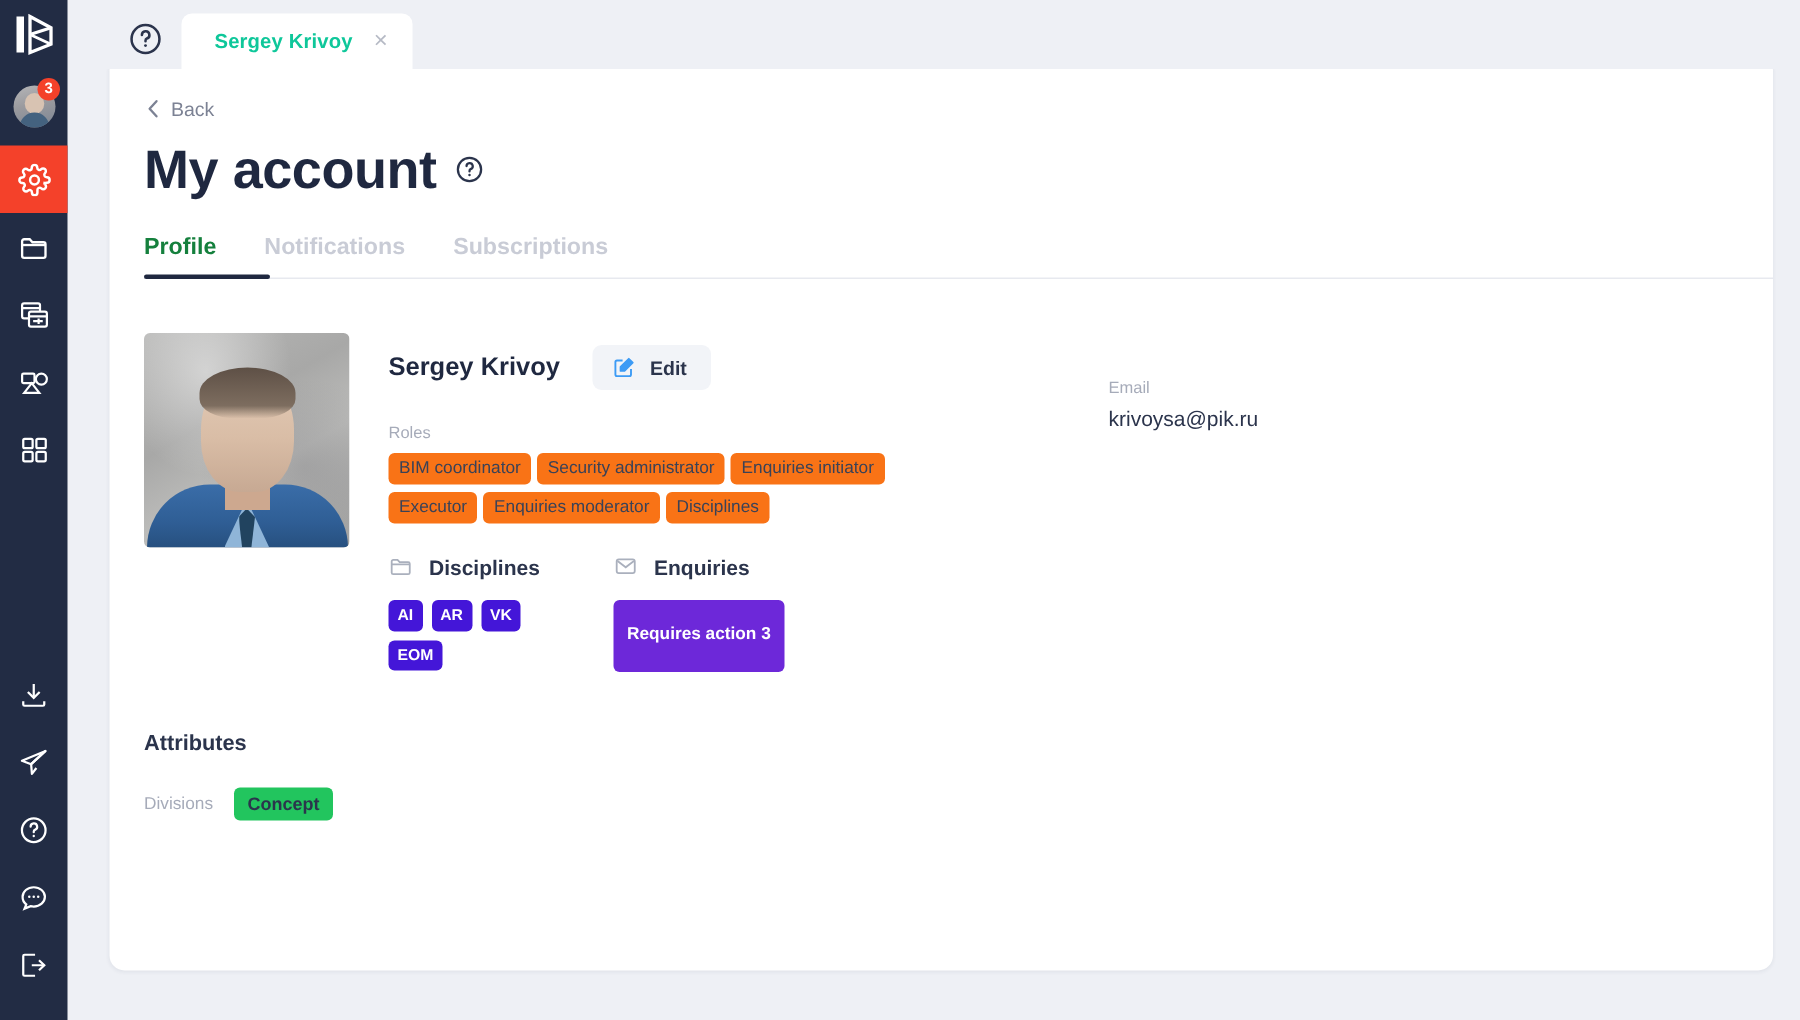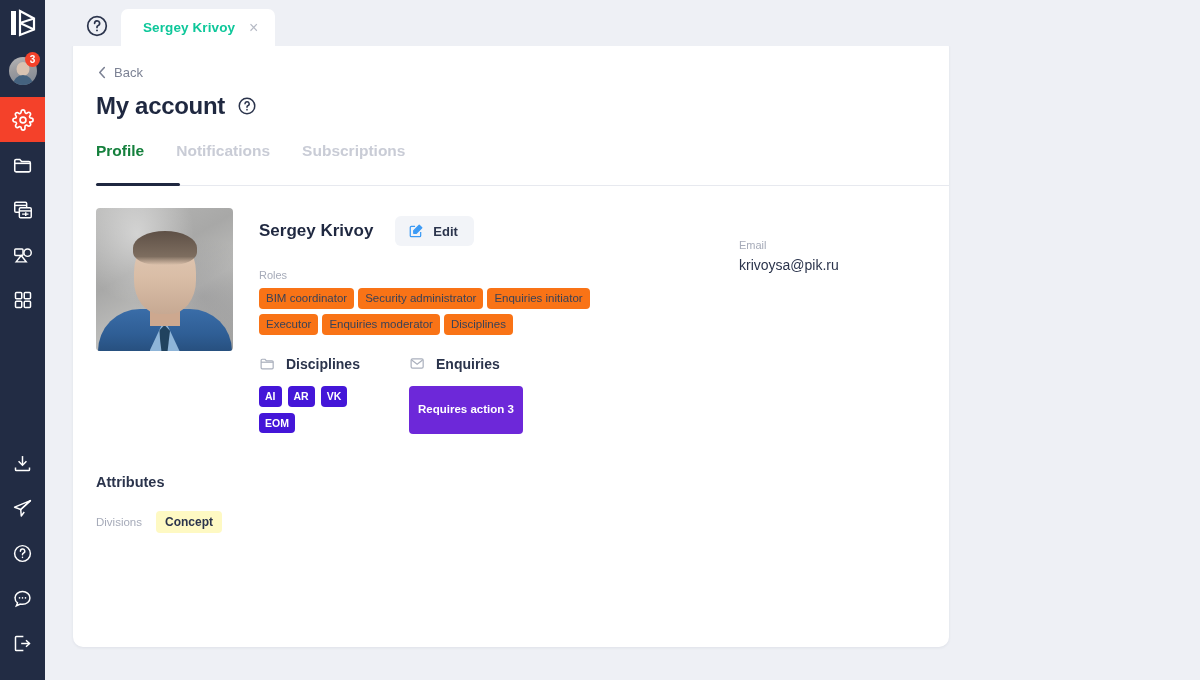--- a/index.html
+++ b/index.html
@@ -158,21 +158,21 @@
     top: 12px;
     width: 22px; height: 22px;
     color: #6a7183;
   }
 
   
   .card {
     position: absolute;
     left: 73px;
     top: 37px;
-    width: 876px;
+    width: 1109px;
     height: 610px;
     background: #ffffff;
     border-radius: 10px;
     box-shadow: 0 1px 3px rgba(30,40,70,.07);
     overflow: hidden;
   }
 
   .back-row {
     display: flex;
     align-items: center;
@@ -183,21 +183,21 @@
   }
   .back-label { font-size: 13px; color: #7c8294; }
 
   .page-title-row {
     display: flex;
     align-items: center;
     gap: 12px;
     padding: 12px 0 0 23px;
   }
   .page-title {
-    font-size: 24px;
+    font-size: 36px;
     font-weight: bold;
     color: #1f2840;
     letter-spacing: -.3px;
   }
 
   
   .tabs-row {
     display: flex;
     gap: 0;
     padding: 22px 0 0 23px;
@@ -423,21 +423,21 @@
     padding: 40px 0 0 23px;
   }
   .attr-row {
     display: flex;
     align-items: center;
     gap: 14px;
     padding: 21px 0 0 23px;
   }
   .attr-key { font-size: 11.5px; color: #a6abb9; }
   .attr-val {
-    background: #fef9c3;
+    background: #22c55e;
     border-radius: 4px;
     font-size: 12px;
     font-weight: bold;
     color: #2b344c;
     padding: 4px 9px;
   }
 
   svg { display: block; }
 </style>
 </head>

